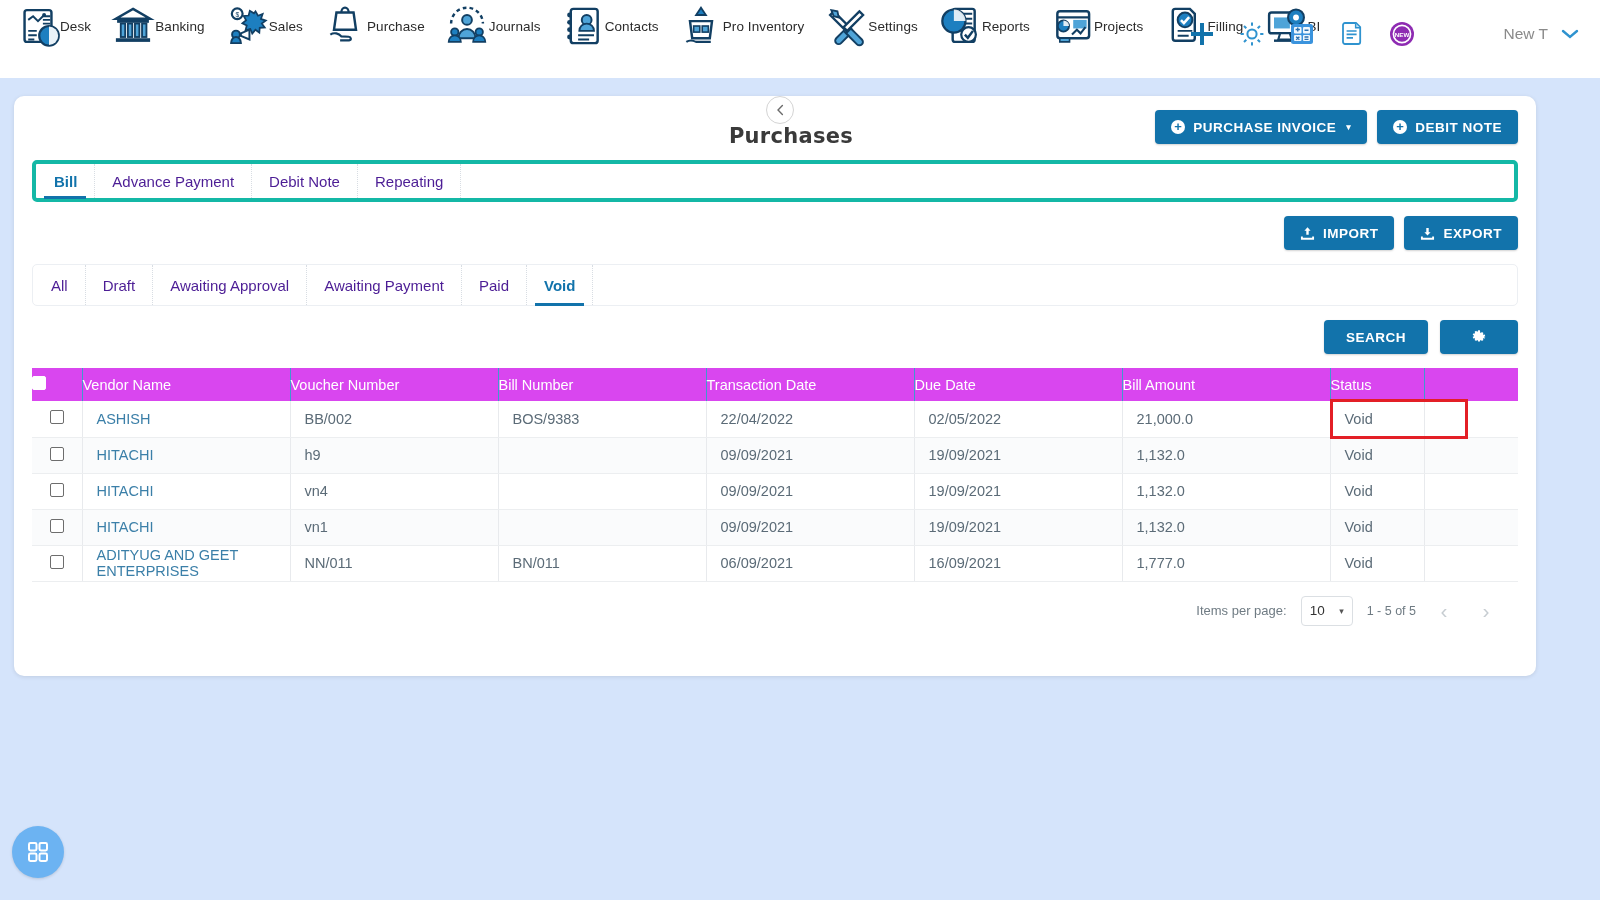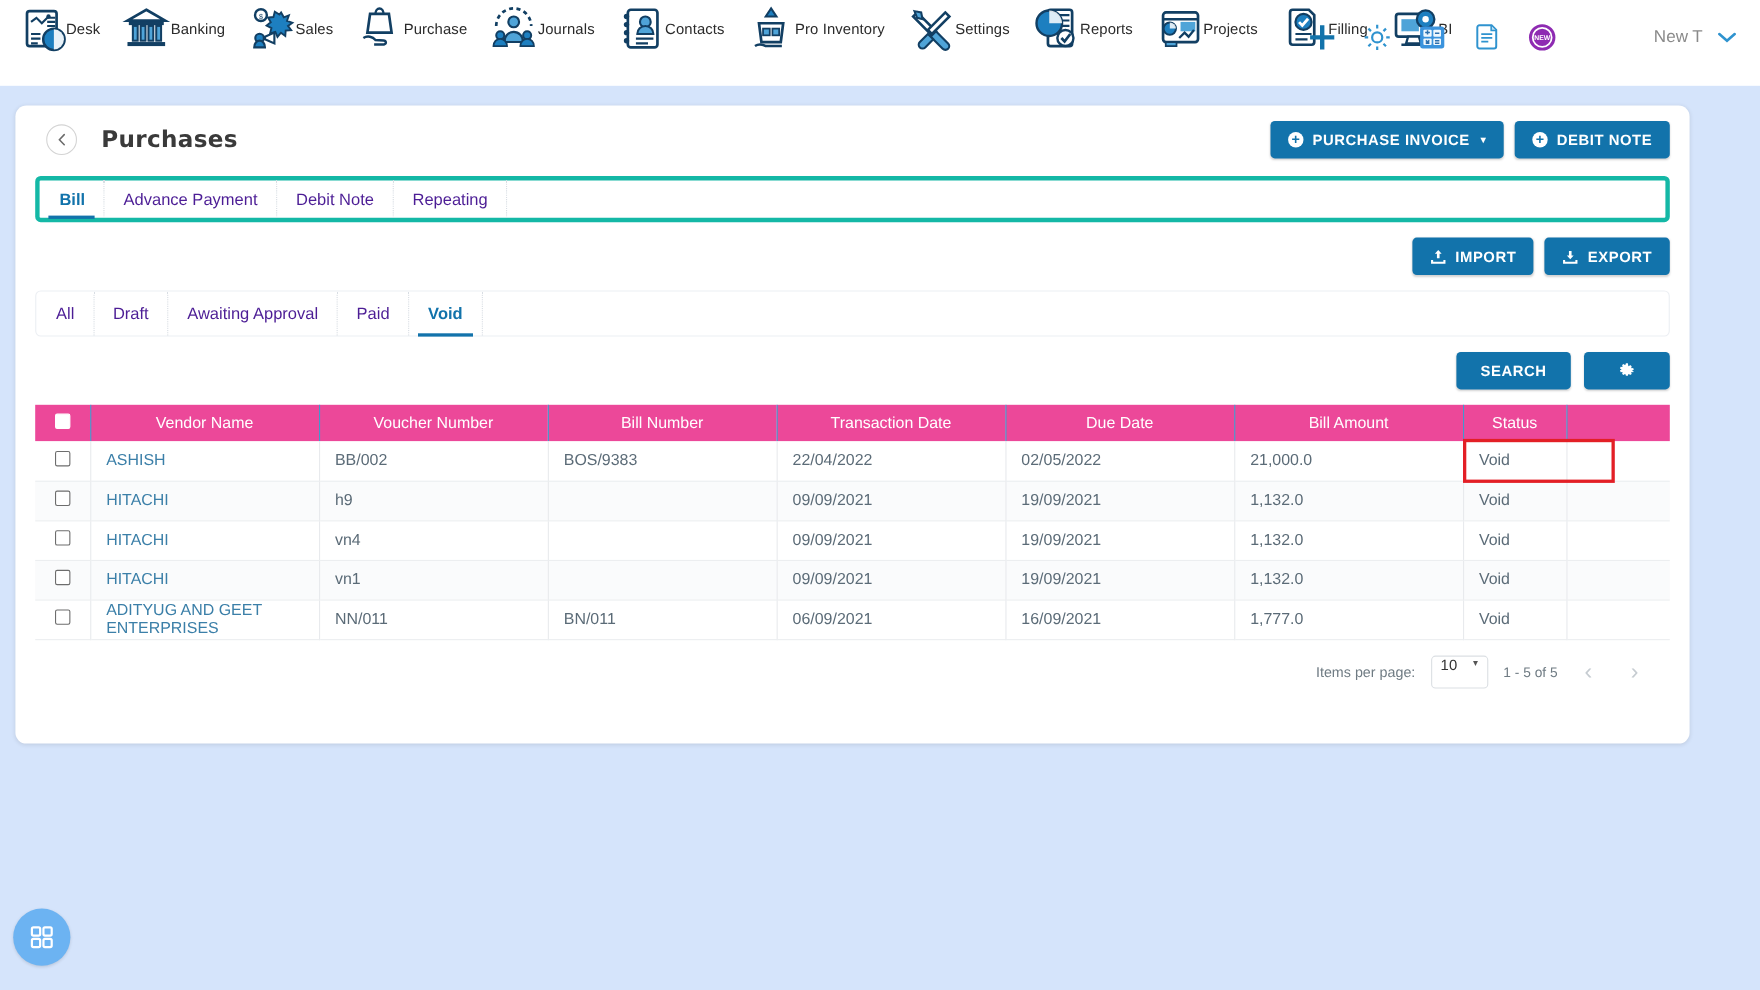--- a/index.html
+++ b/index.html
@@ -37,21 +37,21 @@
   
   .card {
     position: absolute; left: 14px; top: 96px;
     width: 1522px; height: 580px;
     background: #fff; border-radius: 10px;
     box-shadow: 0 1px 4px rgba(0,0,0,.10);
     padding: 0 18px;
   }
   .card-head {
     height: 62px; display: flex; align-items: center;
-    position: relative; padding-left: 10px;
+    position: relative; padding-left: 10px; flex-direction: column;
   }
   .back-btn {
     width: 28px; height: 28px; border-radius: 50%;
     border: 1px solid #d4d4d4; background:#fff;
     display:flex; align-items:center; justify-content:center;
     cursor:pointer; color:#555; font-size:13px; line-height:1;
   }
   .page-title {
     font-family: "DejaVu Sans", sans-serif;
     font-size: 21px; font-weight: 700; color: #3a3a3a;
@@ -105,22 +105,22 @@
   .search-row { height: 62px; display: flex; align-items: center; justify-content: flex-end; gap: 12px; }
   .gear-btn {
     background: #1273ab; border: none; border-radius: 4px;
     width: 78px; height: 34px; cursor: pointer;
     display: inline-flex; align-items: center; justify-content: center;
     box-shadow: 0 1px 2px rgba(0,0,0,.18);
   }
   
   table.grid { width: 100%; border-collapse: collapse; table-layout: fixed; }
   table.grid thead th {
-    background: #ec4899; color: #fff; font-size: 14.5px; font-weight: 400;
-    height: 33px; text-align: center; border-right: 1px solid #4099ce;
+    background: #d946ef; color: #fff; font-size: 14.5px; font-weight: 400;
+    height: 33px; text-align: left; border-right: 1px solid #4099ce;
     font-family: "Liberation Sans", sans-serif;
   }
   table.grid thead th:last-child { border-right: none; }
   table.grid thead th.cbcol { width: 50px; }
   table.grid tbody td {
     font-size: 14.5px; color: #5b6b77; height: 36px;
     padding: 0 14px; border-right: 1px solid #e8eaed;
     border-bottom: 1px solid #eceef0; vertical-align: middle;
   }
   table.grid tbody td:last-child { border-right: none; }
@@ -141,21 +141,21 @@
     pointer-events: none;
   }
   
   .pager {
     height: 58px; display: flex; align-items: center;
     justify-content: flex-end; gap: 14px; padding-right: 18px;
   }
   .pg-label { font-size: 13px; color: #6f7b83; }
   .pp-select {
     border: 1px solid #dbdfe3; border-radius: 4px; height: 30px;
-    min-width: 52px; display: inline-flex; align-items: flex-start;
+    min-width: 52px; display: inline-flex; align-items: center;
     justify-content: space-between; gap: 6px; padding: 0 8px;
     font-size: 13.5px; color: #333; cursor: pointer; background:#fff;
   }
   .pp-select .tri { font-size: 9px; color: #555; }
   .range { font-size: 12.5px; color: #6f7b83; }
   .arrow {
     width: 28px; height: 28px; display: inline-flex;
     align-items: center; justify-content: center;
     color: #c6ccd1; font-size: 21px; cursor: pointer; user-select: none;
   }
@@ -414,20 +414,23 @@
 
   <div class="statusrow" id="statusTabs">
       <div class="tab">
         <span>All</span>
       </div>
       <div class="tab">
         <span>Draft</span>
       </div>
       <div class="tab">
         <span>Awaiting Approval</span>
+      </div>
+      <div class="tab">
+        <span>Awaiting Payment</span>
       </div>
       <div class="tab">
         <span>Paid</span>
       </div>
       <div class="tab active">
         <span>Void</span>
       </div>
       <div class="tab spacer"></div>
     </div>
 

